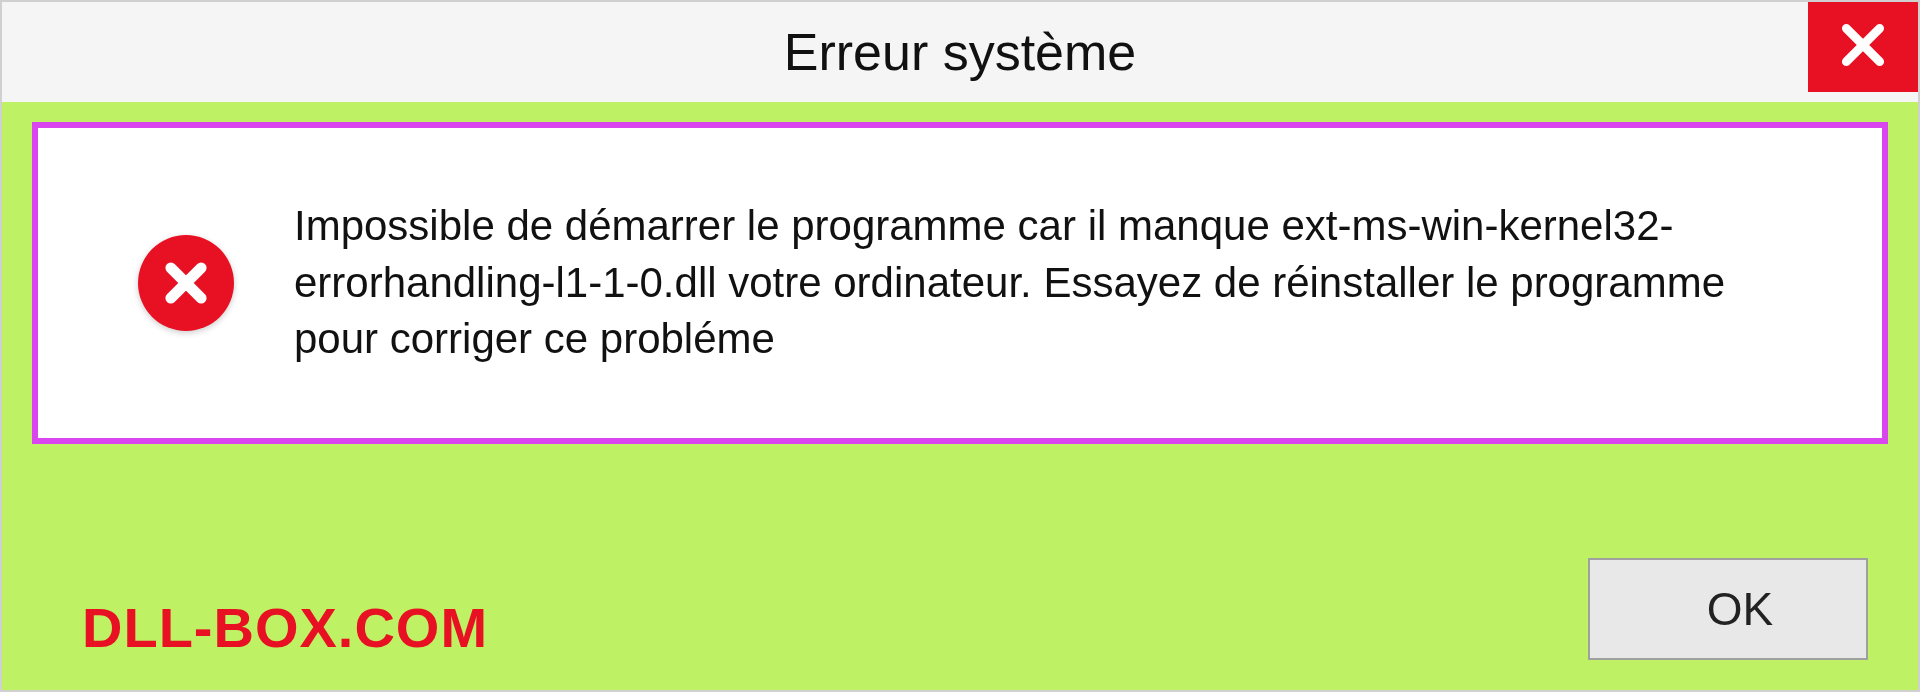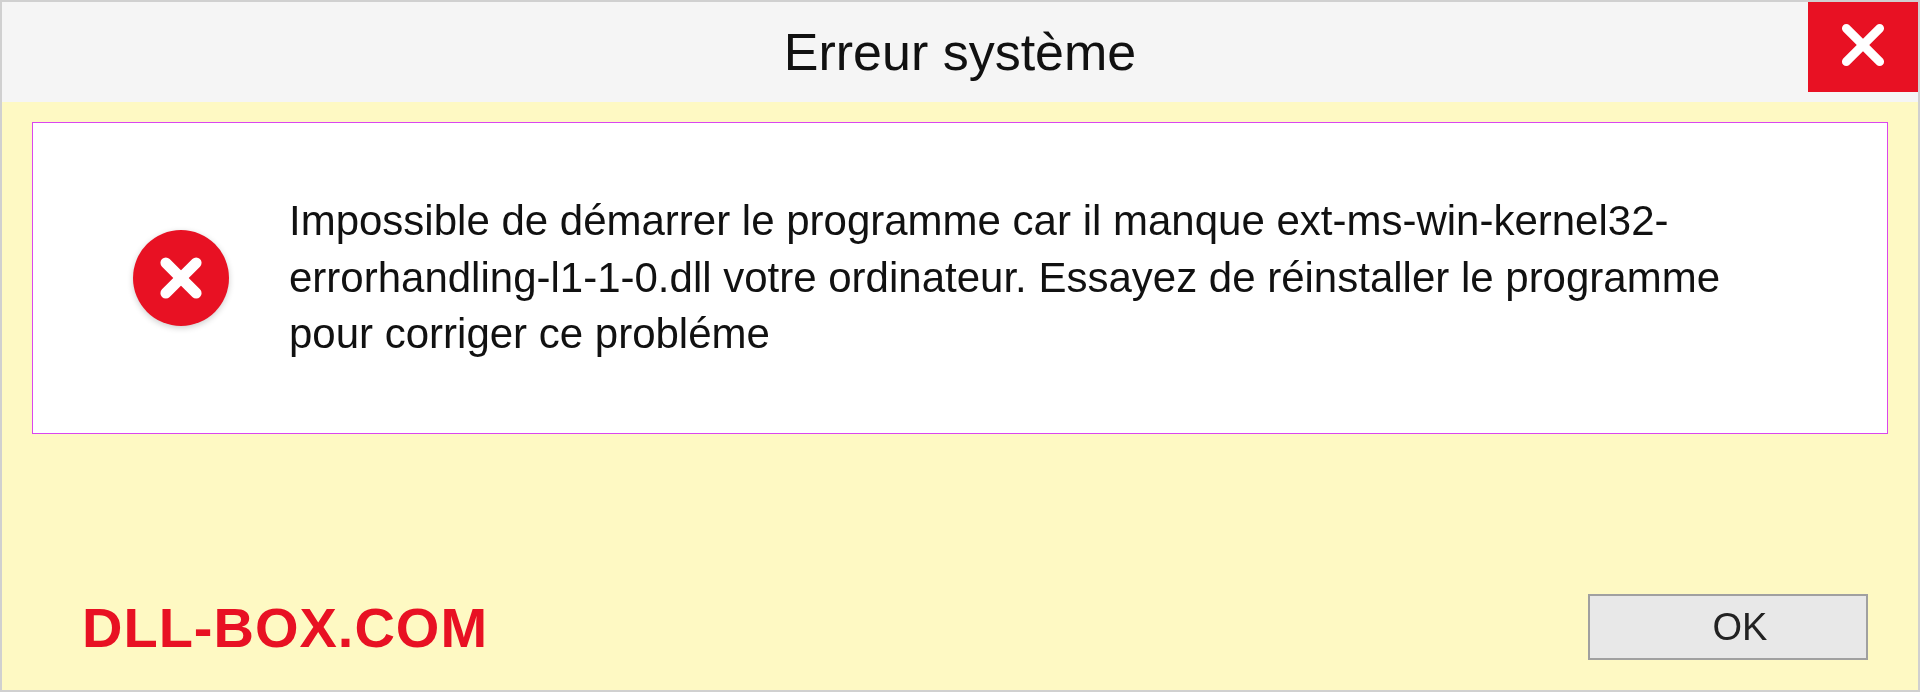--- a/index.html
+++ b/index.html
@@ -10,21 +10,21 @@
     body {
       width: 1920px;
       height: 692px;
       font-family: "Segoe UI", Tahoma, Arial, sans-serif;
       background: #ffffff;
       overflow: hidden;
     }
     .dialog {
       width: 100%;
       height: 100%;
-      background: #fef9c3;
+      background: #bef264;
       border: 2px solid #d0d0d0;
       display: flex;
       flex-direction: column;
     }
     .titlebar {
       height: 100px;
       display: flex;
       align-items: center;
       position: relative;
       background: #f5f5f5;
@@ -49,21 +49,21 @@
       justify-content: center;
       cursor: pointer;
     }
     .close-btn svg {
       width: 50px;
       height: 50px;
     }
     .content-panel {
       margin: 20px 30px;
       background: #ffffff;
-      border: 1px solid #d946ef;
+      border: 6px solid #d946ef;
       flex: 0 0 auto;
       padding: 70px 60px 70px 100px;
       display: flex;
       align-items: center;
       gap: 60px;
     }
     .error-icon-circle {
       flex: 0 0 auto;
       width: 96px;
       height: 96px;
@@ -93,24 +93,24 @@
     }
     .watermark {
       font-size: 56px;
       font-weight: 800;
       color: #e81123;
       letter-spacing: 1px;
       font-family: "Arial Black", Arial, sans-serif;
     }
     .ok-btn {
       min-width: 280px;
-      height: 66px;
+      height: 102px;
       background: #e8e8e8;
       border: 2px solid #a0a0a0;
-      font-size: 38px;
+      font-size: 46px;
       color: #222;
       display: flex;
       align-items: center;
       justify-content: center;
       cursor: pointer;
       font-family: inherit;
       padding-left: 24px;
     }
   </style>
 </head>

